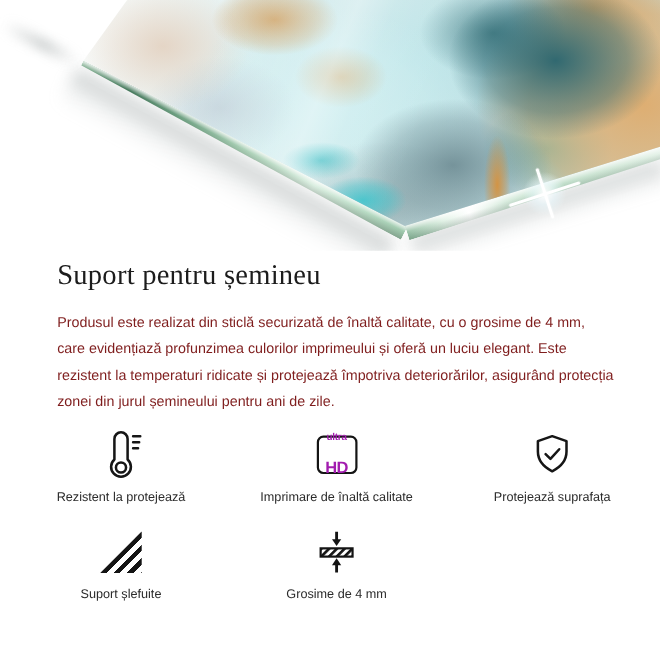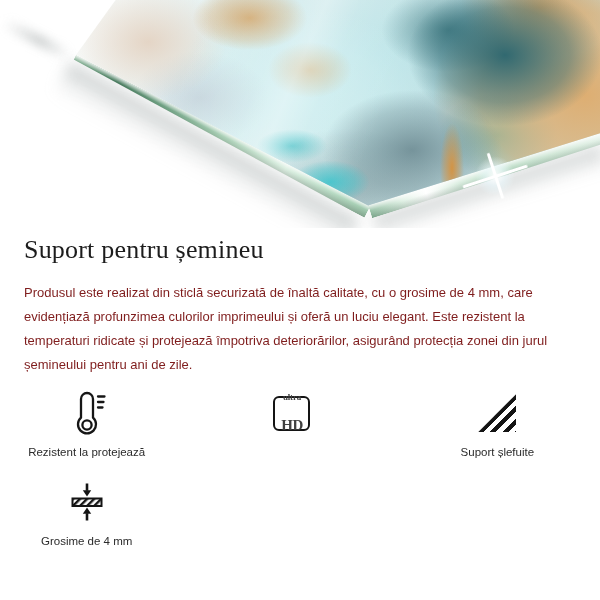--- a/index.html
+++ b/index.html
@@ -58,35 +58,35 @@
 
   .sparkle { position:absolute; left:465px; top:146px; width:60px; height:60px;
              transform:rotate(-18deg); pointer-events:none; }
   .sparkle .glow { position:absolute; left:10px; top:10px; width:40px; height:40px; border-radius:50%;
              background:radial-gradient(circle, rgba(255,255,255,.95) 0%, rgba(235,250,255,.55) 35%, transparent 70%); }
   .sparkle .ray { position:absolute; background:#ffffff; filter:blur(.6px); border-radius:2px; }
   .sparkle .ray.h { left:-4px; top:28.5px; width:68px; height:3px; }
   .sparkle .ray.v { left:28.5px; top:6px; width:3px; height:48px; }
 
   
-  .content { padding:4px 40px 0 24px; }
+  .content { padding:4px 40px 0 52px; }
   h1 { font-family:"Liberation Serif", serif; font-weight:400; color:#1c1c1c;
        font-size:26px; line-height:36px; letter-spacing:.2px; margin:0 0 13px 0; }
   .desc { font-size:13px; line-height:24px; color:#7f1d1d; max-width:538px; margin:0 0 12px 0; }
 
   
   .features { display:grid; grid-template-columns:repeat(3,1fr); row-gap:20px;
               margin:0 -40px; text-align:center; }
   .feature { display:flex; flex-direction:column; align-items:center; }
   .icon-wrap { height:48px; display:flex; align-items:center; justify-content:center; }
   .feature .label { margin-top:9px; font-size:11.5px; color:#2b2b2b; }
 
   .uhd-box { width:37px; height:35px; border:2.5px solid #141414; border-radius:6px;
              display:flex; flex-direction:column; align-items:center; justify-content:center;
-             color:#404040;font-family:Liberation Serif, serif; }
+             color:#a21caf; }
   .uhd-top { font-size:9px; font-weight:700; line-height:9px; letter-spacing:-.2px; }
   .uhd-bottom { font-size:15px; font-weight:700; line-height:15px; letter-spacing:-.5px;margin-top:16px; }
 
   .stripes-triangle { width:38px; height:38px;
       background:repeating-linear-gradient(135deg, #141414 0 4.2px, transparent 4.2px 8.8px);
       clip-path:polygon(0 100%, 100% 0, 100% 100%); }
 
   svg .s { fill:none; stroke:#161616; stroke-width:2.3; }
   svg .sr { stroke-linecap:round; stroke-linejoin:round; }
 </style>
@@ -126,22 +126,32 @@
       <div class="label">Rezistent la protejează</div>
     </div>
 
     <div class="feature">
       <div class="icon-wrap">
         <div class="uhd-box">
           <span class="uhd-top">ultra</span>
           <span class="uhd-bottom">HD</span>
         </div>
       </div>
+      <div class="label">Imprimare de înaltă calitate</div>
     </div>
 
+    <div class="feature">
+      <div class="icon-wrap">
+        <svg width="40" height="40" viewBox="0 0 40 40">
+          <path class="s sr" d="M20 3.5 L33 8 v9.5 c0 8.8 -5.6 14.2 -13 18 c-7.4 -3.8 -13 -9.2 -13 -18 V8 Z"></path>
+          <path class="s sr" d="M14 19.8 l4.4 4.4 l8 -8.8"></path>
+        </svg>
+      </div>
+      <div class="label">Protejează suprafața</div>
+    </div>
 
 
     <div class="feature">
       <div class="icon-wrap">
         <div class="stripes-triangle"></div>
       </div>
       <div class="label">Suport șlefuite</div>
     </div>
 
     <div class="feature">

